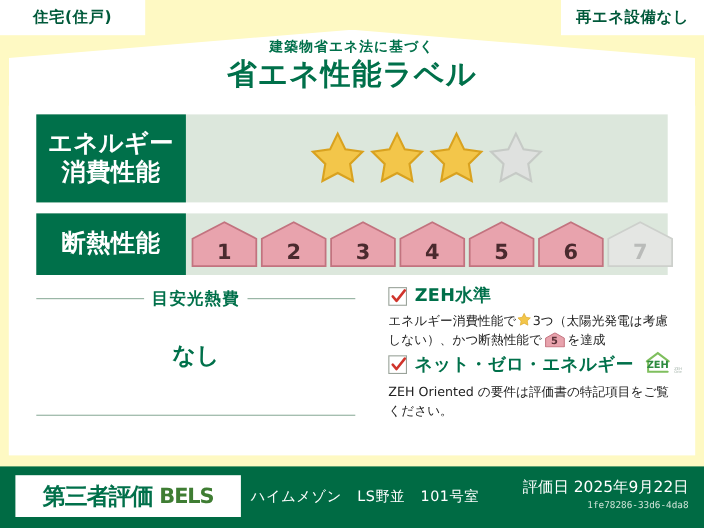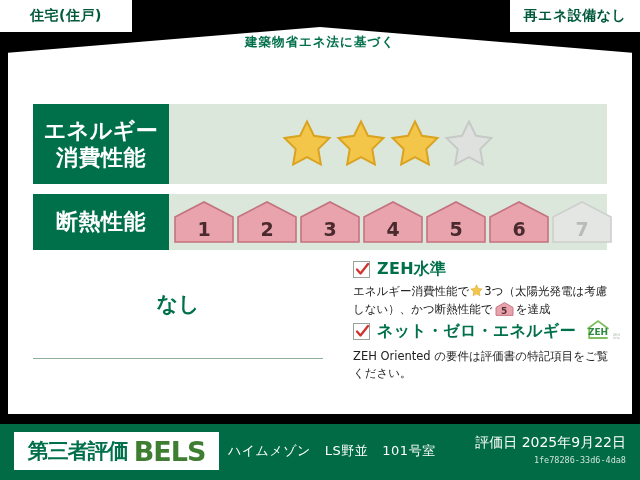--- a/index.html
+++ b/index.html
@@ -3,21 +3,21 @@
 <meta charset="utf-8">
 <style>
   html,body{margin:0;padding:0;}
   body{
     width:640px;height:480px;
     font-family:"DejaVu Sans","Liberation Sans",sans-serif;
     background:#006b44;
     overflow:hidden;
     position:relative;
   }
-  .label-root{position:absolute;inset:0;background:#000000;}
+  .label-root{position:absolute;inset:0;background:#fef9c3;}
 
   
   .badge{
     position:absolute;top:0;
     background:#ffffff;
     color:#00593a;
     font-weight:bold;
     font-size:14px;
     letter-spacing:.5px;
     display:flex;align-items:center;justify-content:center;
@@ -106,21 +106,21 @@
   }
   .zeh-logo{display:inline-block;vertical-align:-7px;margin-left:3px;}
 
   
   .footer{position:absolute;left:0;bottom:0;width:640px;height:56px;background:#006b44;}
   .foot-white{
     position:absolute;left:14px;top:8px;height:38px;width:205px;background:#fff;
     display:flex;align-items:center;justify-content:center;gap:6px;
   }
   .foot-3rd{font-size:21px;font-weight:bold;color:#00704a;letter-spacing:-1px;}
-  .foot-bels{font-size:27px;font-weight:bold;color:#3f7d33;letter-spacing:-1px;font-family:"DejaVu Sans",sans-serif;}
+  .foot-bels{font-size:19px;font-weight:bold;color:#3f7d33;letter-spacing:-1px;font-family:"DejaVu Sans",sans-serif;}
   .foot-prop{
     position:absolute;left:228px;top:18px;color:#fff;font-size:13px;
     letter-spacing:.5px;white-space:nowrap;
   }
   .foot-prop span{margin-right:14px;}
   .foot-date{
     position:absolute;right:14px;top:10px;color:#fff;font-size:14px;text-align:right;white-space:nowrap;
   }
   .foot-id{
     position:absolute;right:14px;top:31px;color:#cfe3d8;font-size:8.5px;text-align:right;
@@ -139,20 +139,21 @@
   <div class="wm" style="left:60px;top:60px;">ハウスコム</div>
   <div class="wm" style="left:430px;top:150px;">ハウスコム</div>
   <div class="wm" style="left:90px;top:330px;">ハウスコム</div>
 
   <div class="badge badge-left">住宅(住戸)</div>
   <div class="badge badge-right">再エネ設備なし</div>
 
   <div class="roof"></div>
   <div class="title-wrap">
     <div class="title-sub">建築物省エネ法に基づく</div>
+    <div class="title-main">省エネ性能ラベル</div>
   </div>
 
   <div class="body-card">
 
     <div class="perf-row r1">
       <div class="perf-key">
         <span>エネルギー</span>
         <span>消費性能</span>
       </div>
       <div class="perf-val" id="stars">
@@ -194,20 +195,25 @@
           <span class="house-badge"><svg width="62" height="44" viewBox="0 0 62 44">
               <path d="M2 17 L31 2 L60 17 L60 42 L2 42 Z" fill="#e8a3ad" stroke="#c2737f" stroke-width="1.6"></path>
             </svg><span class="num">6</span></span>
           <span class="house-badge off"><svg width="62" height="44" viewBox="0 0 62 44">
               <path d="M2 17 L31 2 L60 17 L60 42 L2 42 Z" fill="#e4e6e3" stroke="#cdd0cc" stroke-width="1.6"></path>
             </svg><span class="num">7</span></span>
         </div>
     </div>
 
     <div class="split-left">
+      <div class="cost-head">
+        <div class="ln"></div>
+        <div class="tx">目安光熱費</div>
+        <div class="ln"></div>
+      </div>
       <div class="cost-val">なし</div>
       <div class="cost-rule"></div>
     </div>
 
     <div class="split-right">
 
       <div class="chk-line">
         <span class="chkbox">
           <svg width="15" height="15" viewBox="0 0 15 15" aria-hidden="true">
             <path d="M2 7.5 L5.5 11.5 L13 2" fill="none" stroke="#d0342c" stroke-width="2.3" stroke-linecap="round" stroke-linejoin="round"></path>

